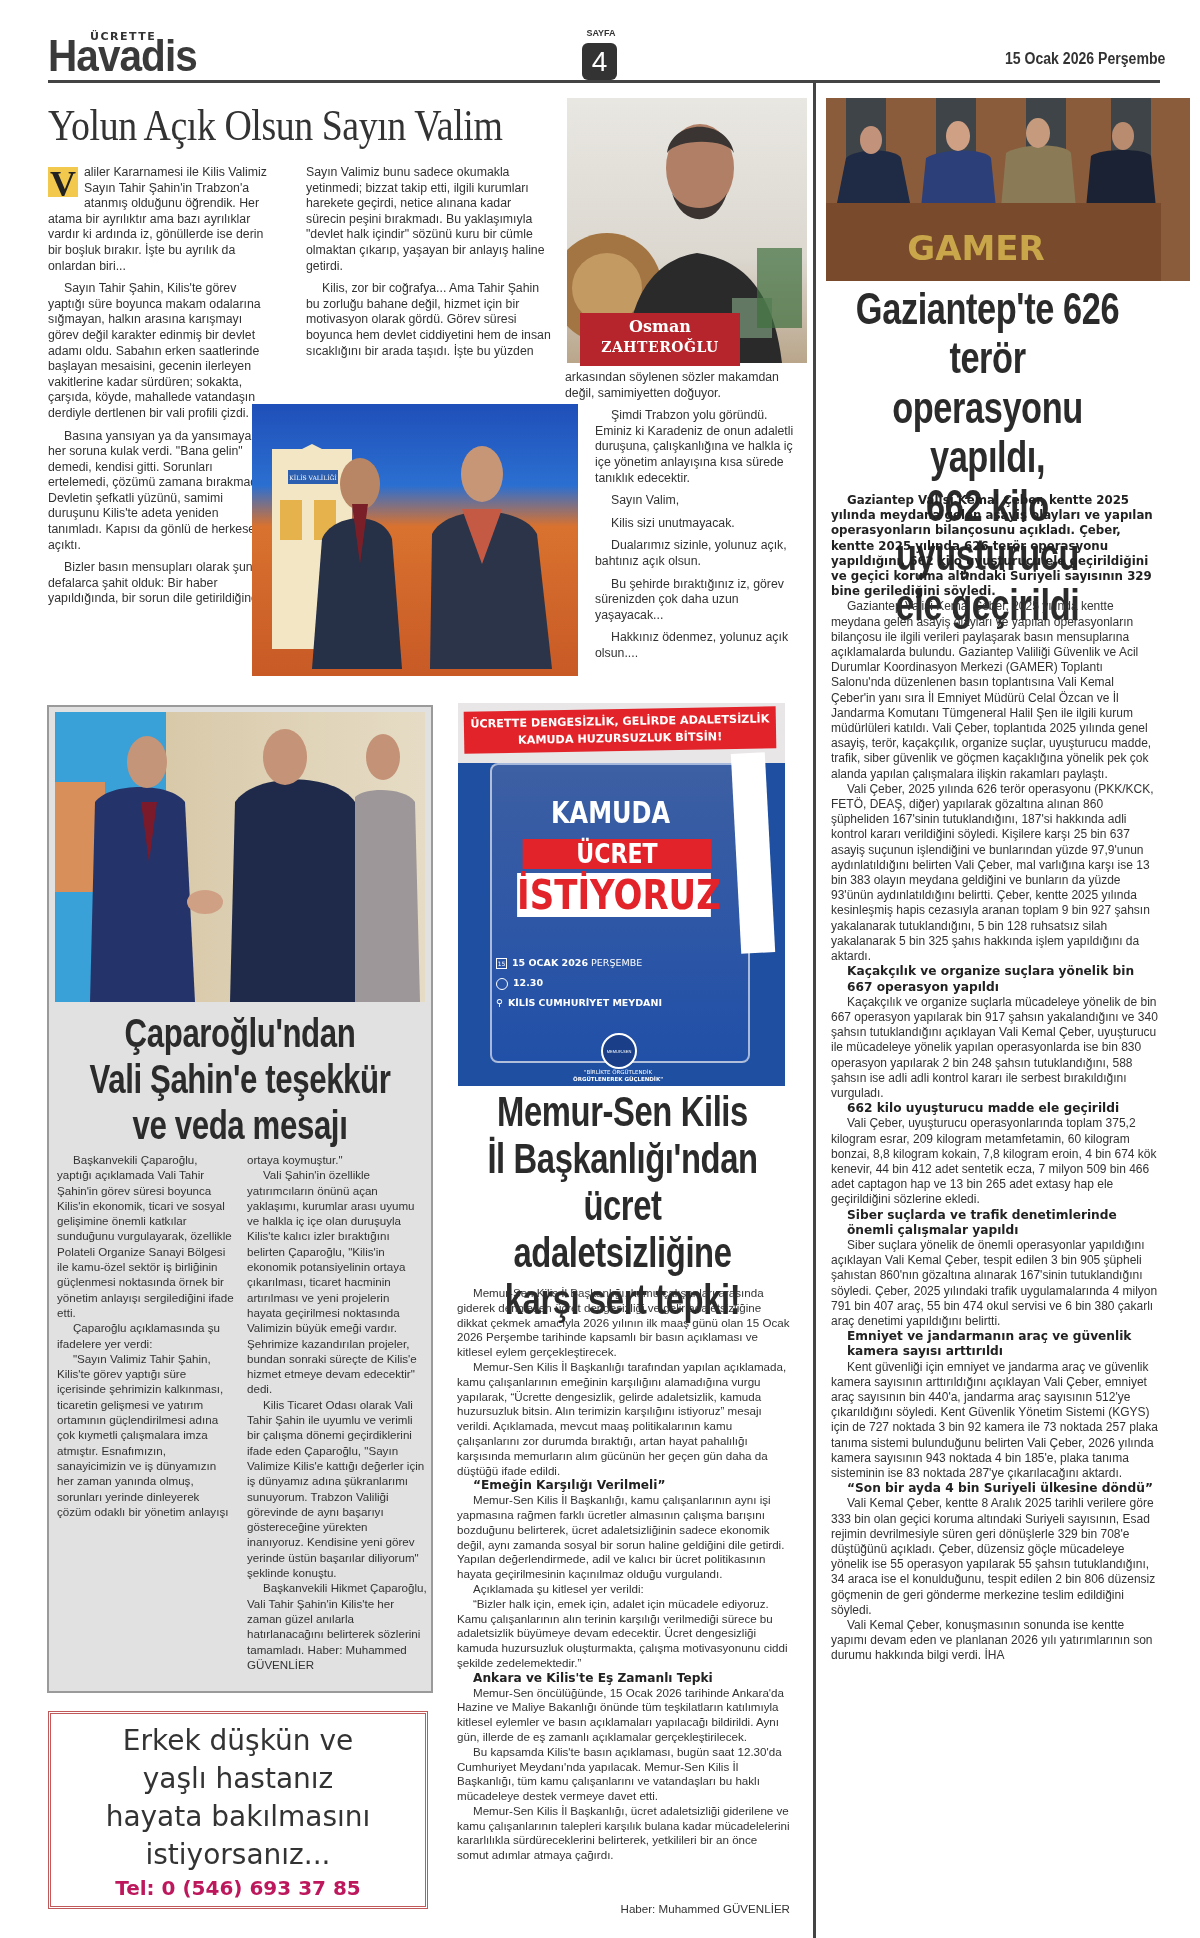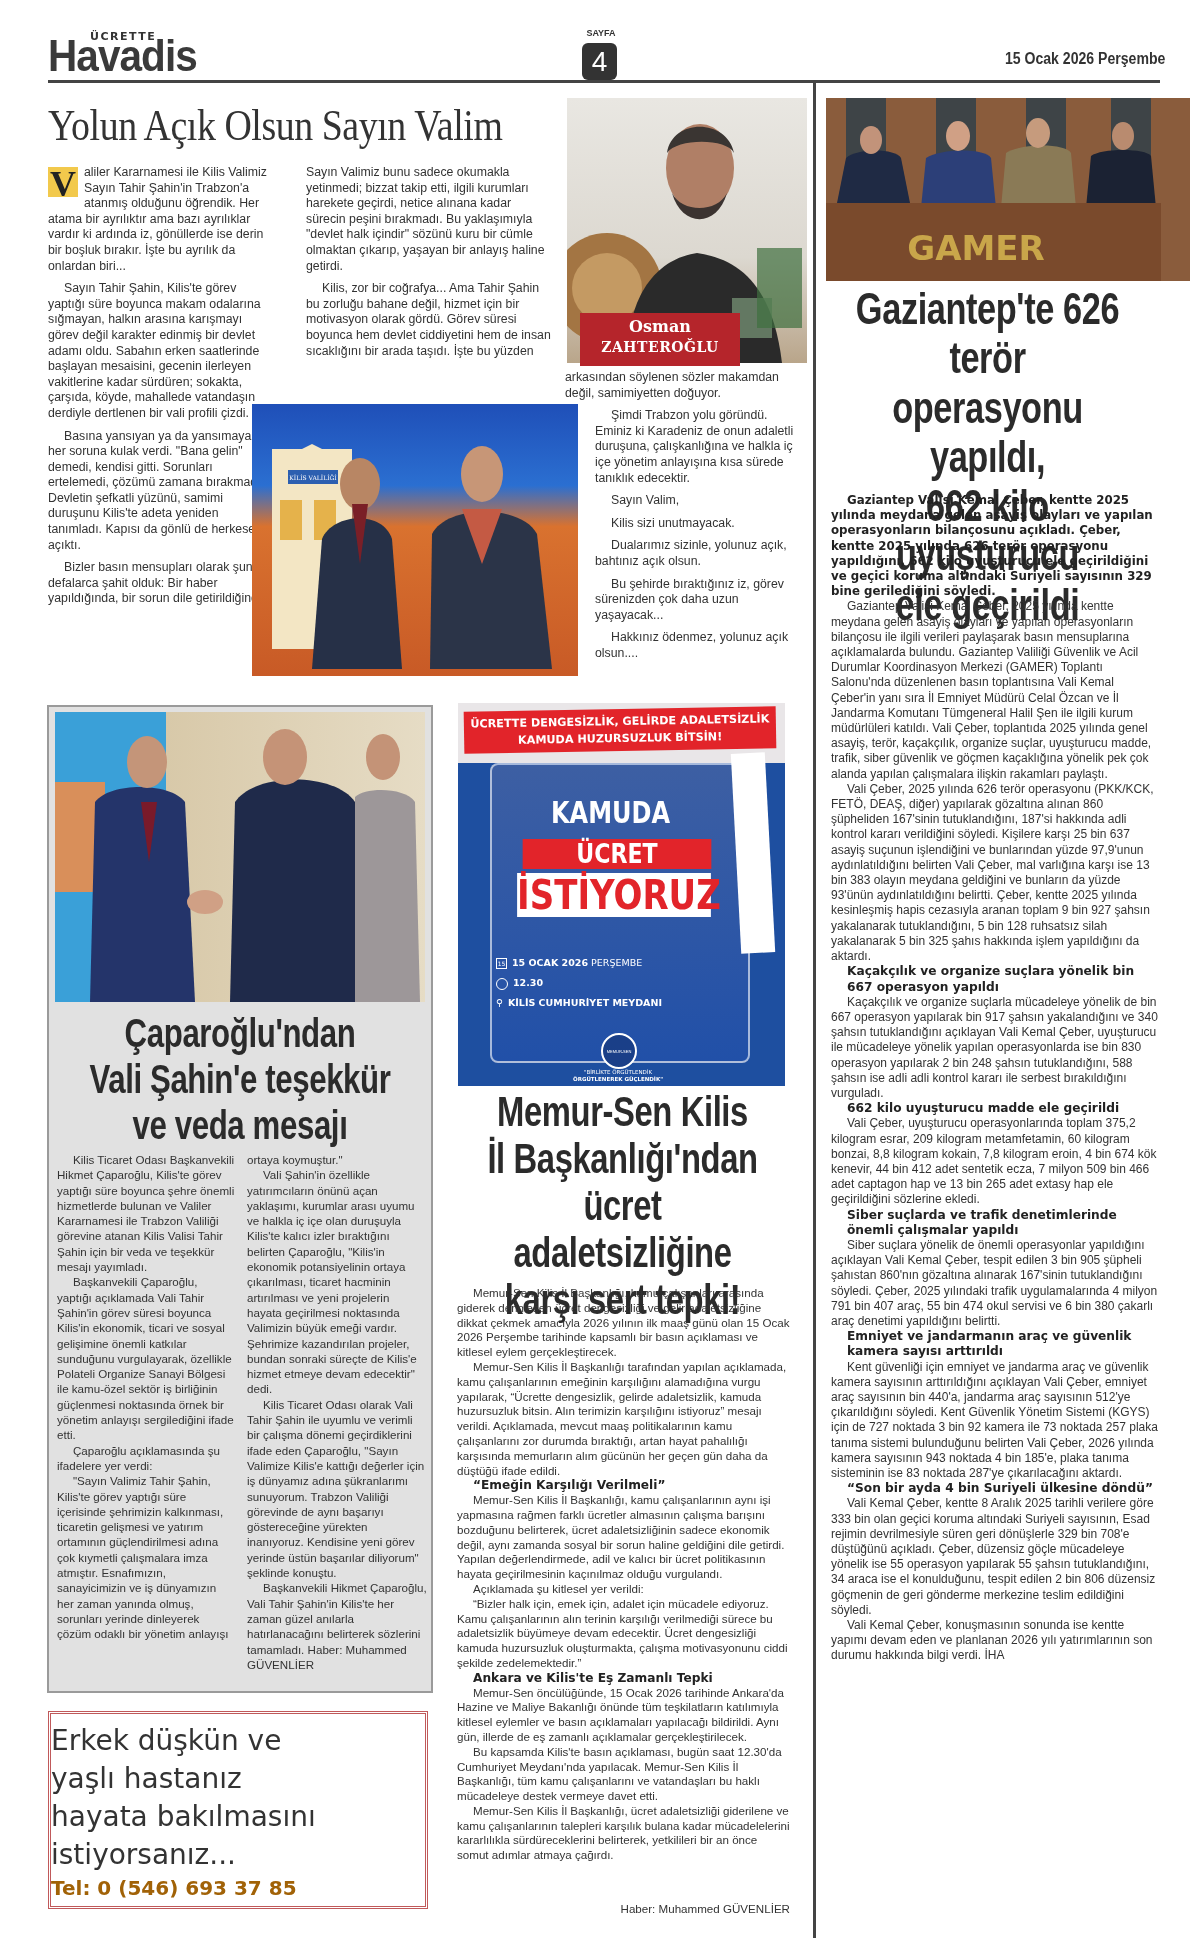--- a/index.html
+++ b/index.html
@@ -28,23 +28,23 @@
   .byline .n2 { font-size: 14px; line-height: 20px; letter-spacing: 0.5px; }
 
   
   .rh { font-family: "Liberation Sans", sans-serif; font-weight: bold; color:#2b2b2b; text-align:center; transform: scaleX(0.78); transform-origin: center; line-height: 1.12; letter-spacing: -0.5px; }
   .rcol { font-size: 12px; line-height: 15.2px; color:#333; }
   .rcol p { text-indent: 16px; }
   .rcol .lead { font-weight: bold; font-family: "DejaVu Sans", sans-serif; font-size: 11.8px; line-height: 15.2px; color:#222; }
   .rcol .sub { font-weight: bold; font-family: "DejaVu Sans", sans-serif; font-size: 12.2px; padding-left: 16px; text-indent: 0; color:#222; }
 
   .gray-box { left: 47px; top: 705px; width: 386px; height: 988px; background:#e1e1e1; border: 2px solid #9a9a9a; }
-  .ad-box { left: 48px; top: 1711px; width: 380px; height: 198px; border: 3px double #c0595a; background:#fff; text-align:left; }
+  .ad-box { left: 48px; top: 1711px; width: 380px; height: 198px; border: 3px double #c0595a; background:#fff; text-align:center; }
   .ad-box .t { font-family: "DejaVu Sans", sans-serif; font-size: 28px; line-height: 38px; color:#333; }
-  .ad-box .tel { font-family: "DejaVu Sans", sans-serif; font-weight: bold; font-size: 20px; margin-top: 2px; color:#a16207; }
+  .ad-box .tel { font-family: "DejaVu Sans", sans-serif; font-weight: bold; font-size: 20px; margin-top: 2px; color:#be185d; }
 
   .poster { left: 458px; top: 703px; width: 327px; height: 383px; background:#1e4fa0; overflow:hidden; }
 </style>
 </head>
 <body>
 
 <div class="abs logo">
   <span class="logo-big">Havadis</span>
   <span class="logo-small">ÜCRETTE</span>
 </div>
@@ -172,21 +172,20 @@
     <ellipse cx="328" cy="45" rx="17" ry="23" fill="#c49377"></ellipse>
     <ellipse cx="150" cy="190" rx="18" ry="12" fill="#d0a085"></ellipse>
   </svg>
 </div>
 <div class="abs rh" style="left:44px; top:1010px; width:392px; font-size:40px; line-height:46px;">
   <div>Çaparoğlu'ndan</div>
   <div>Vali Şahin'e teşekkür</div>
   <div>ve veda mesajı</div>
 </div>
 <div class="abs rcol" style="left:57px; top:1152px; width:178px; font-size:11.6px; line-height:15.3px;">
-  <p>Kilis Ticaret Odası Başkanvekili Hikmet Çaparoğlu, Kilis'te görev yaptığı süre boyunca şehre önemli hizmetlerde bulunan ve Valiler Kararnamesi ile Trabzon Valiliği görevine atanan Kilis Valisi Tahir Şahin için bir veda ve teşekkür mesajı yayımladı.</p>
   <p>Başkanvekili Çaparoğlu, yaptığı açıklamada Vali Tahir Şahin'in görev süresi boyunca Kilis'in ekonomik, ticari ve sosyal gelişimine önemli katkılar sunduğunu vurgulayarak, özellikle Polateli Organize Sanayi Bölgesi ile kamu-özel sektör iş birliğinin güçlenmesi noktasında örnek bir yönetim anlayışı sergilediğini ifade etti.</p>
   <p>Çaparoğlu açıklamasında şu ifadelere yer verdi:</p>
   <p>"Sayın Valimiz Tahir Şahin, Kilis'te görev yaptığı süre içerisinde şehrimizin kalkınması, ticaretin gelişmesi ve yatırım ortamının güçlendirilmesi adına çok kıymetli çalışmalara imza atmıştır. Esnafımızın, sanayicimizin ve iş dünyamızın her zaman yanında olmuş, sorunları yerinde dinleyerek çözüm odaklı bir yönetim anlayışı</p>
 </div>
 <div class="abs rcol" style="left:247px; top:1152px; width:180px; font-size:11.6px; line-height:15.3px;">
   <p class="noind" style="text-indent:0">ortaya koymuştur."</p>
   <p>Vali Şahin'in özellikle yatırımcıların önünü açan yaklaşımı, kurumlar arası uyumu ve halkla iç içe olan duruşuyla Kilis'te kalıcı izler bıraktığını belirten Çaparoğlu, "Kilis'in ekonomik potansiyelinin ortaya çıkarılması, ticaret hacminin artırılması ve yeni projelerin hayata geçirilmesi noktasında Valimizin büyük emeği vardır. Şehrimize kazandırılan projeler, bundan sonraki süreçte de Kilis'e hizmet etmeye devam edecektir" dedi.</p>
   <p>Kilis Ticaret Odası olarak Vali Tahir Şahin ile uyumlu ve verimli bir çalışma dönemi geçirdiklerini ifade eden Çaparoğlu, "Sayın Valimize Kilis'e kattığı değerler için iş dünyamız adına şükranlarımı sunuyorum. Trabzon Valiliği görevinde de aynı başarıyı göstereceğine yürekten inanıyoruz. Kendisine yeni görev yerinde üstün başarılar diliyorum" şeklinde konuştu.</p>
   <p>Başkanvekili Hikmet Çaparoğlu, Vali Tahir Şahin'in Kilis'te her zaman güzel anılarla hatırlanacağını belirterek sözlerini tamamladı. Haber: Muhammed GÜVENLİER</p>
 </div>

